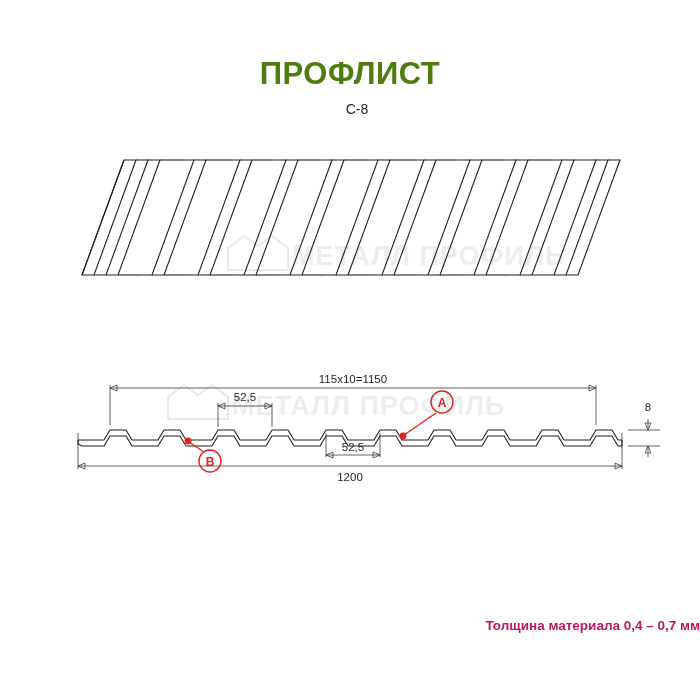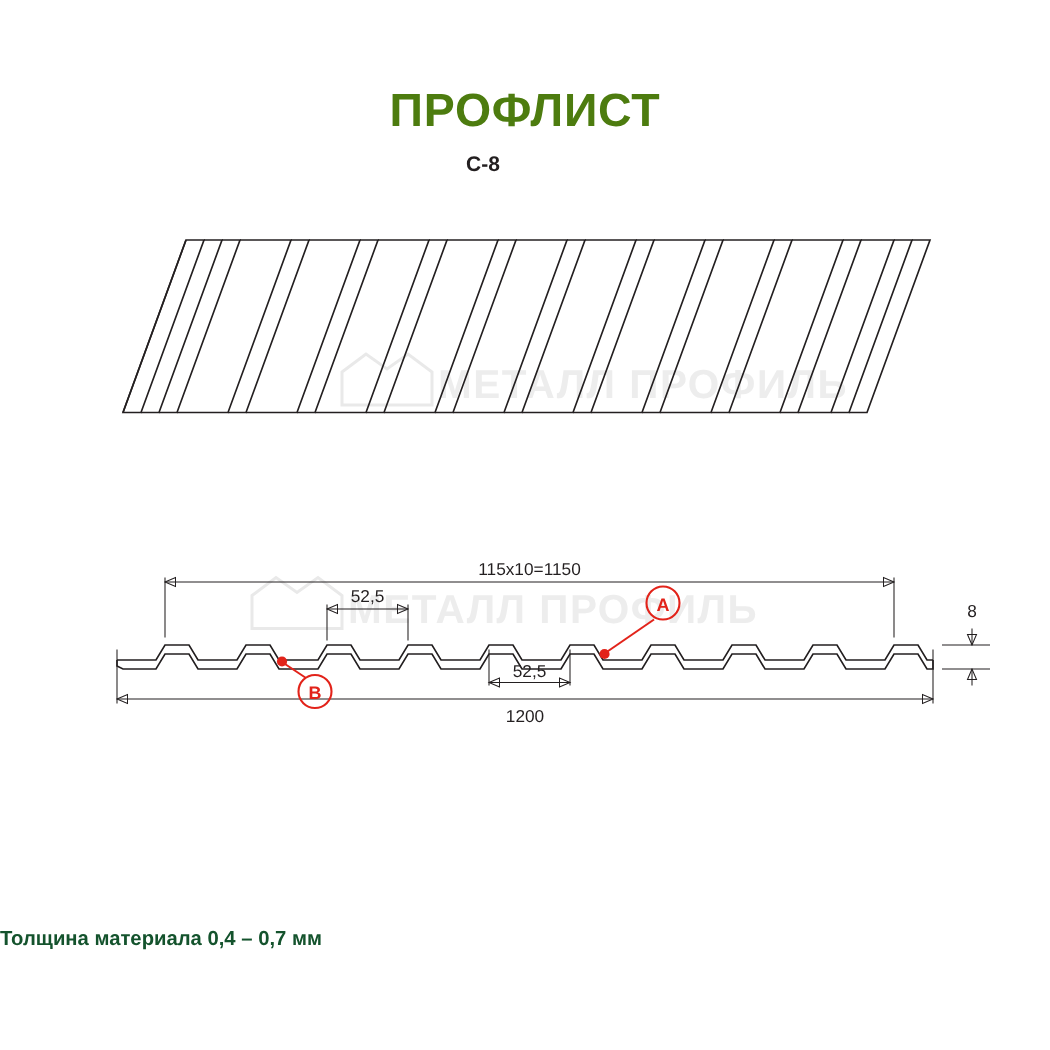--- a/index.html
+++ b/index.html
@@ -31,46 +31,47 @@
     letter-spacing: 0.5px;
     color: #4d7c0f;
   }
   .subtitle {
     position: absolute;
     top: 101px;
     left: 0;
     width: 644px;
     text-align: center;
     font-size: 14px;
-    font-weight: bold;
+    font-weight: normal;
     color: #231f20;
+    padding-left: 35px;
   }
   .iso-wrap {
     position: absolute;
     top: 140px;
     left: 0;
     width: 700px;
     height: 180px;
   }
   .section-wrap {
     position: absolute;
     top: 345px;
     left: 0;
     width: 700px;
     height: 160px;
   }
   .footer {
     position: absolute;
     top: 618px;
     left: 0;
     width: 700px;
-    text-align: left;
+    text-align: right;
     font-size: 13.5px;
     font-weight: bold;
-    color: #14532d;
+    color: #be185d;
   }
   svg { display: block; }
   .ln {
     fill: none;
     stroke: #231f20;
     stroke-width: 1.1;
     stroke-linejoin: miter;
     stroke-linecap: butt;
   }
   .thin {

